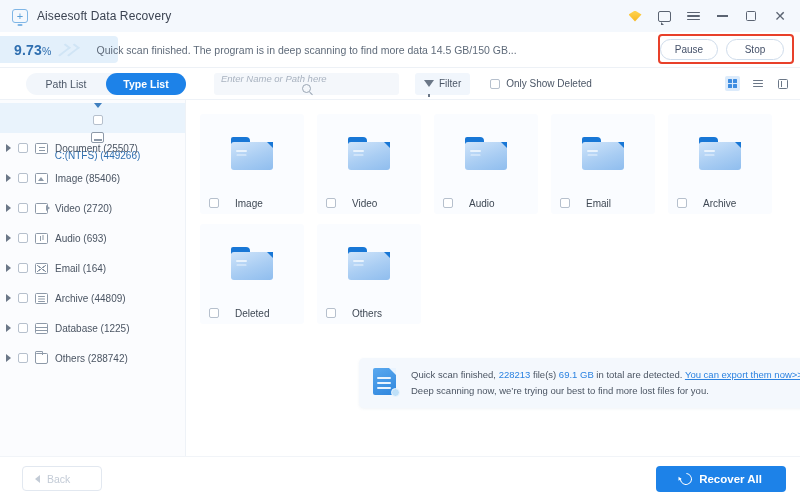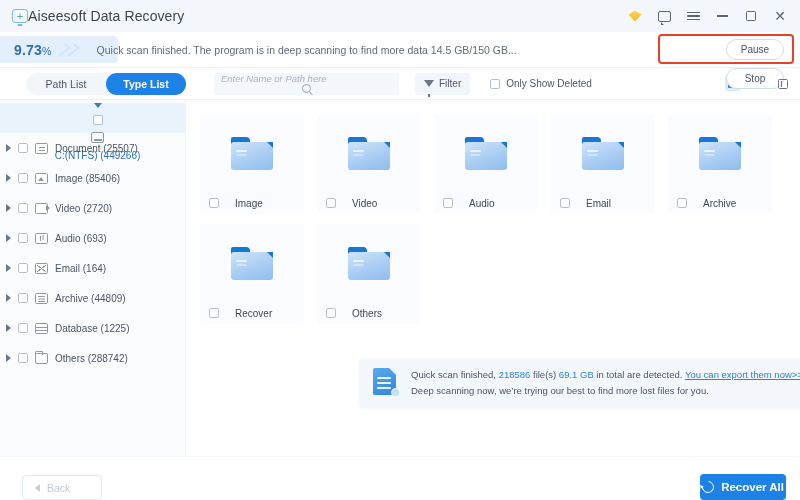--- a/index.html
+++ b/index.html
@@ -32,21 +32,22 @@
     display: flex; align-items: center; justify-content: center;
     color: #5a9fd8; font-size: 11px; line-height: 1;
     flex: 0 0 auto;
   }
   .logo-mark::after {
     content: ""; position: absolute; bottom: -4px; left: 50%;
     transform: translateX(-50%);
     width: 5px; height: 2px; background: #7fb6e6; border-radius: 1px;
   }
   .app-title {
-    font-size: 14px; color: #3c4452; letter-spacing: .1px;
+    margin-left: 9px;
+    font-size: 12px; color: #3c4452; letter-spacing: .1px;
   }
   .titlebar-spacer { flex: 1; }
   .tb-icons { display: flex; align-items: center; gap: 13px; padding-right: 4px; }
   .tb-ico {
     width: 16px; height: 16px;
     display: flex; align-items: center; justify-content: center;
     color: #5b6472;
   }
   .gem {
     width: 13px; height: 11px;
@@ -101,21 +102,20 @@
   }
   .scan-msg {
     position: relative; z-index: 2;
     margin-left: 22px;
     font-size: 10.5px; color: #5f6b7a;
   }
   .scan-actions {
     position: absolute; right: 12px; top: 4px;
     display: flex; gap: 8px; align-items: flex-end;
     padding: 3px 4px;
-    flex-direction: column;
   }
   .hl-box {
     position: absolute; right: 6px; top: 2px;
     width: 136px; height: 30px;
     border: 2px solid #e8402a; border-radius: 4px;
     pointer-events: none;
   }
   .pill-btn {
     min-width: 58px; height: 21px;
     border: 1px solid #cfdceb; border-radius: 11px;
@@ -385,39 +385,39 @@
     font-size: 9.5px; color: #4b5563; line-height: 16px;
     white-space: nowrap;
   }
   .hl-num { color: #2b82e0; }
   .toast-link { color: #2b82e0; text-decoration: underline; cursor: pointer; }
 
   
   .footer {
     height: 44px; flex: 0 0 44px;
     background: #ffffff;
-    display: flex; align-items: flex-end; justify-content: space-between;
+    display: flex; align-items: center; justify-content: space-between;
     padding: 0 14px 0 22px;
     border-top: 1px solid #f1f4f8;
   }
   .back-btn {
     width: 80px; height: 25px;
     border: 1px solid #e2e8f0; border-radius: 4px;
     background: #fff; color: #c3cbd6;
     display: flex; align-items: center; gap: 7px;
     padding-left: 12px;
     font-size: 10.5px; cursor: pointer;
   }
   .back-caret {
     width:0;height:0;
     border-top:4px solid transparent; border-bottom:4px solid transparent;
     border-right:5px solid #c3cbd6;
   }
   .recover-btn {
-    height: 26px; padding: 0 2px;
+    height: 26px; padding: 0 24px;
     background: #1d82e8; border-radius: 4px;
     color: #fff; font-size: 11.5px; font-weight: bold;
     display: flex; align-items: center; gap: 7px; cursor: pointer; margin-left: 12px;
   }
   .recover-ico {
     width: 12px; height: 12px; border: 1.6px solid #fff;
     border-radius: 50%; border-top-color: transparent;
     transform: rotate(-40deg); position: relative;
   }
   .recover-ico::after{
@@ -652,21 +652,21 @@
         <div class="card">
           <div class="card-thumb">
             <div class="folder">
                 <span class="tab"></span>
                 <span class="body2"></span>
                 <span class="corner"></span>
               </div>
           </div>
           <div class="card-foot">
             <span class="chkbox"></span>
-            <span class="card-label">Recover</span>
+            <span class="card-label">Deleted</span>
           </div>
         </div>
 
         <div class="card">
           <div class="card-thumb">
             <div class="folder">
                 <span class="tab"></span>
                 <span class="body2"></span>
                 <span class="corner"></span>
               </div>
@@ -679,21 +679,21 @@
 
       </div>
 
       <div class="toast">
         <div class="toast-ico">
           <span class="sheet"></span>
             <span class="fold"></span>
             <span class="dot"></span>
         </div>
         <div class="toast-text">
-          <div class="toast-line"><span>Quick scan finished, </span><span class="hl-num">218586</span><span> file(s) </span><span class="hl-num">69.1 GB</span><span> in total are detected. </span><span class="toast-link">You can export them now&gt;&gt;</span></div>
+          <div class="toast-line"><span>Quick scan finished, </span><span class="hl-num">228213</span><span> file(s) </span><span class="hl-num">69.1 GB</span><span> in total are detected. </span><span class="toast-link">You can export them now&gt;&gt;</span></div>
           <div class="toast-line">Deep scanning now, we’re trying our best to find more lost files for you.</div>
         </div>
 
       </div>
     </div>
   </div>
 
   <div class="footer">
     <div class="back-btn">
       <span class="back-caret"></span>

